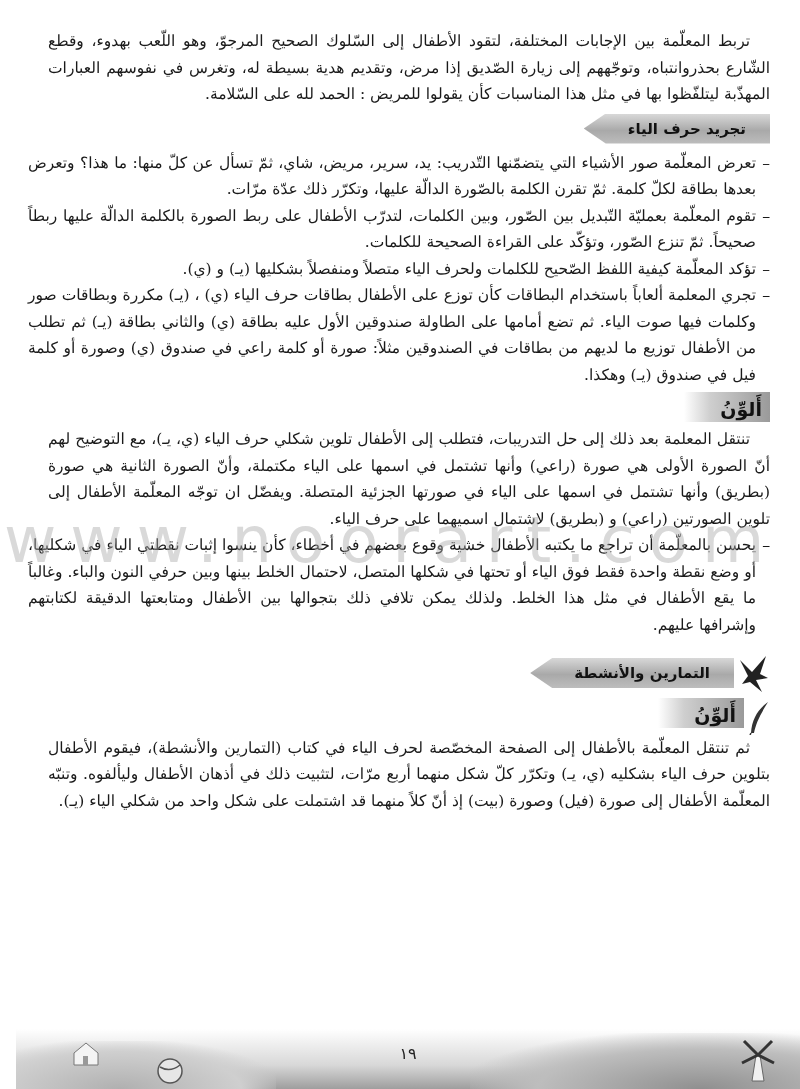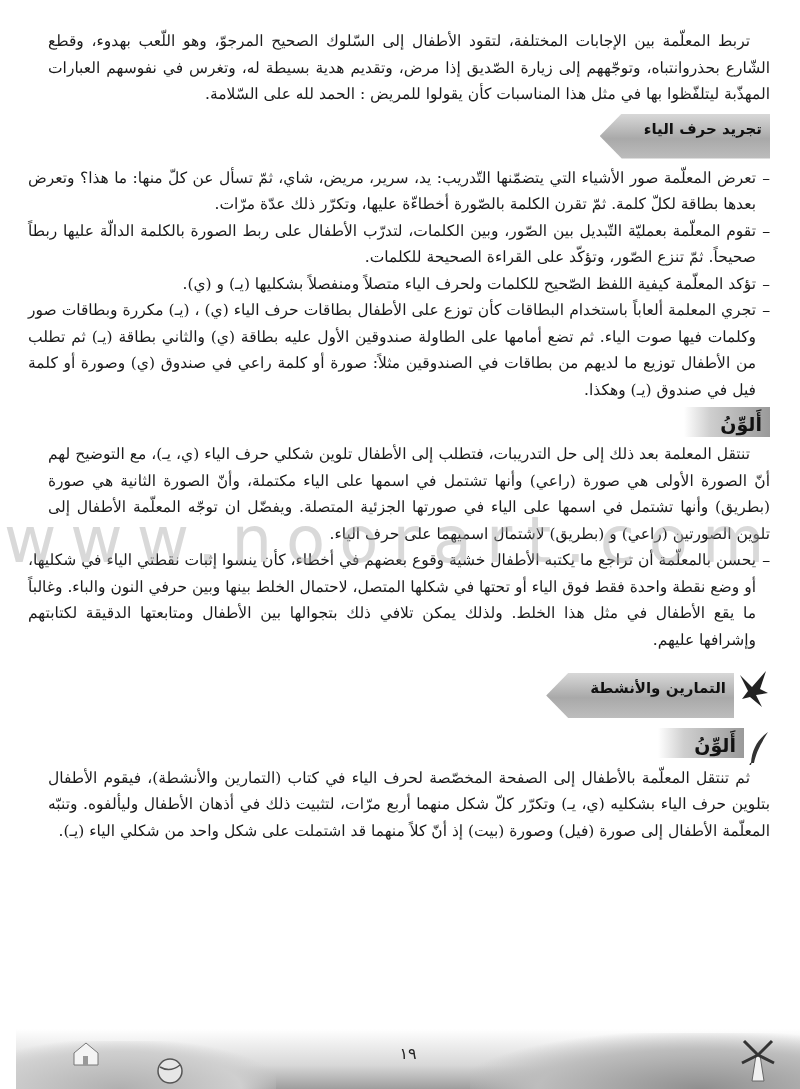--- a/index.html
+++ b/index.html
@@ -9,22 +9,22 @@
       font-family: "DejaVu Serif", "Liberation Serif", serif;
       color: #1a1a1a;
     }
     .page { position: absolute; left: 0; top: 0; width: 800px; height: 1089px; direction: rtl; }
     .content { position: absolute; left: 28px; right: 30px; top: 28px; }
     p, .item { margin: 0; font-size: 15.5px; line-height: 26.5px; text-align: justify; }
     p.para { text-indent: 20px; margin-left: 20px; }
     .item { position: relative; padding-right: 14px; }
     .item .dash { position: absolute; right: 0; top: 0; }
     .header-bar {
-      display: inline-block; position: relative; height: 45px; line-height: 30px;
-      padding: 0 8px 0 44px; margin: 6px 0 6px 0;
+      display: inline-block; position: relative; height: 30px; line-height: 30px;
+      padding: 0 24px 0 44px; margin: 6px 0 6px 0;
       background: linear-gradient(to bottom, #d8d8d8, #a9a9a9 55%, #bdbdbd);
       color: #111; font-family: "DejaVu Sans", sans-serif; font-weight: bold; font-size: 15px;
       clip-path: polygon(0 50%, 22px 0, 100% 0, 100% 100%, 22px 100%);
     }
     .header-small {
       display: inline-block; height: 30px; line-height: 34px;
       padding: 0 8px 0 36px; margin: 4px 0 4px 0;
       background: linear-gradient(to left, #9a9a9a, #cfcfcf 70%, rgba(255,255,255,0));
       font-family: "DejaVu Sans", sans-serif; font-weight: bold; font-size: 19px; color: #111;
     }
@@ -62,21 +62,21 @@
 
   <div class="content">
 
     <p class="para">تربط المعلّمة بين الإجابات المختلفة، لتقود الأطفال إلى السّلوك الصحيح المرجوّ، وهو اللّعب بهدوء، وقطع الشّارع بحذروانتباه، وتوجّههم إلى زيارة الصّديق إذا مرض، وتقديم هدية بسيطة له، وتغرس في نفوسهم العبارات المهذّبة ليتلفّظوا بها في مثل هذا المناسبات كأن يقولوا للمريض : الحمد لله على السّلامة.</p>
 
     <div class="header-row">
       <span class="header-bar">تجريد حرف الياء</span>
     </div>
 
     <div>
-      <div class="item"><span class="dash">–</span><span>تعرض المعلّمة صور الأشياء التي يتضمّنها التّدريب: يد، سرير، مريض، شاي، ثمّ تسأل عن كلّ منها: ما هذا؟ وتعرض بعدها بطاقة لكلّ كلمة. ثمّ تقرن الكلمة بالصّورة أخطاءّة عليها، وتكرّر ذلك عدّة مرّات.</span></div>
+      <div class="item"><span class="dash">–</span><span>تعرض المعلّمة صور الأشياء التي يتضمّنها التّدريب: يد، سرير، مريض، شاي، ثمّ تسأل عن كلّ منها: ما هذا؟ وتعرض بعدها بطاقة لكلّ كلمة. ثمّ تقرن الكلمة بالصّورة الدالّة عليها، وتكرّر ذلك عدّة مرّات.</span></div>
       <div class="item"><span class="dash">–</span></div>
       <div class="item"><span class="dash">–</span><span>تقوم المعلّمة بعمليّة التّبديل بين الصّور، وبين الكلمات، لتدرّب الأطفال على ربط الصورة بالكلمة الدالّة عليها ربطاً صحيحاً. ثمّ تنزع الصّور، وتؤكّد على القراءة الصحيحة للكلمات.</span></div>
       <div class="item"><span class="dash">–</span><span>تؤكد المعلّمة كيفية اللفظ الصّحيح للكلمات ولحرف الياء متصلاً ومنفصلاً بشكليها (يـ) و (ي).</span></div>
       <div class="item"><span class="dash">–</span></div>
       <div class="item"><span class="dash">–</span><span>تجري المعلمة ألعاباً باستخدام البطاقات كأن توزع على الأطفال بطاقات حرف الياء (ي) ، (يـ) مكررة وبطاقات صور وكلمات فيها صوت الياء. ثم تضع أمامها على الطاولة صندوقين الأول عليه بطاقة (ي) والثاني بطاقة (يـ) ثم تطلب من الأطفال توزيع ما لديهم من بطاقات في الصندوقين مثلاً: صورة أو كلمة راعي في صندوق (ي) وصورة أو كلمة فيل في صندوق (يـ) وهكذا.</span></div>
     </div>
 
     <div class="header-row">
       <span class="header-small">أَلوِّنُ</span>
     </div>

